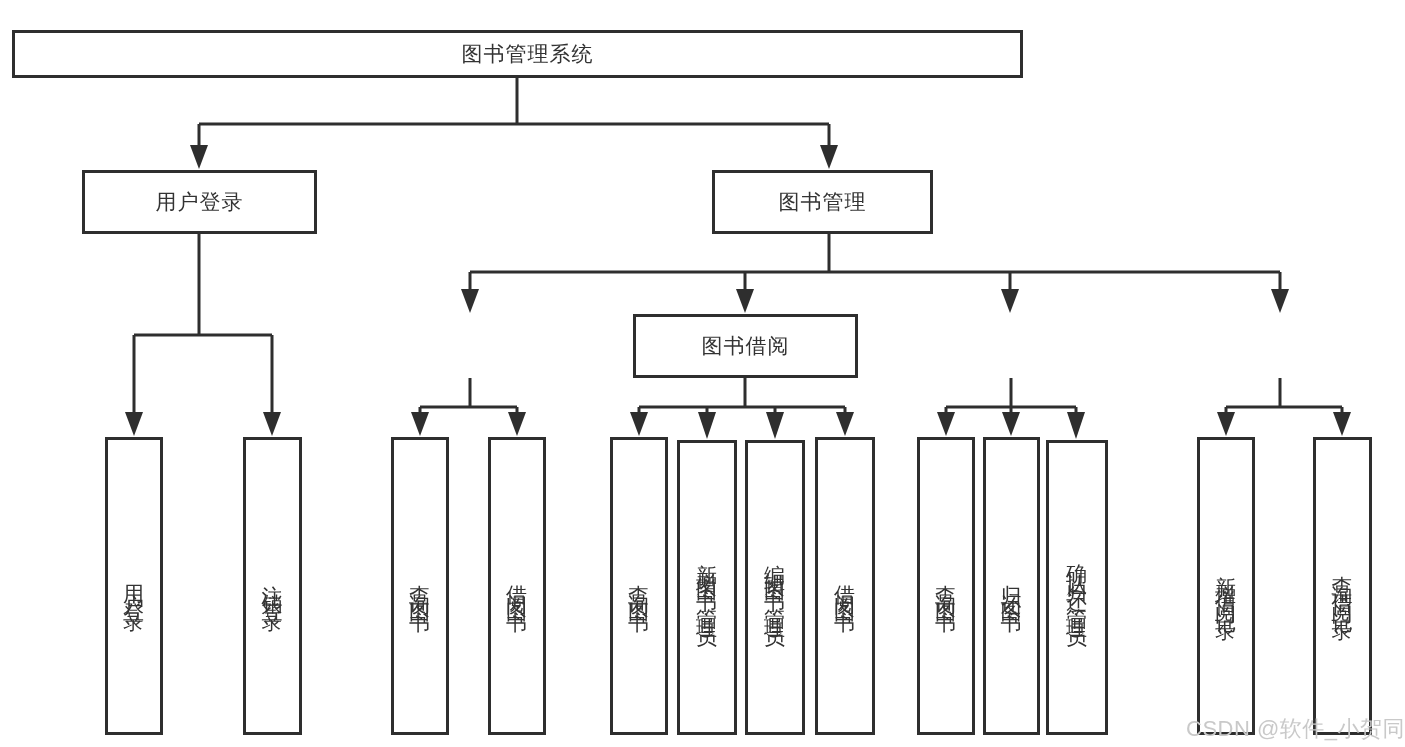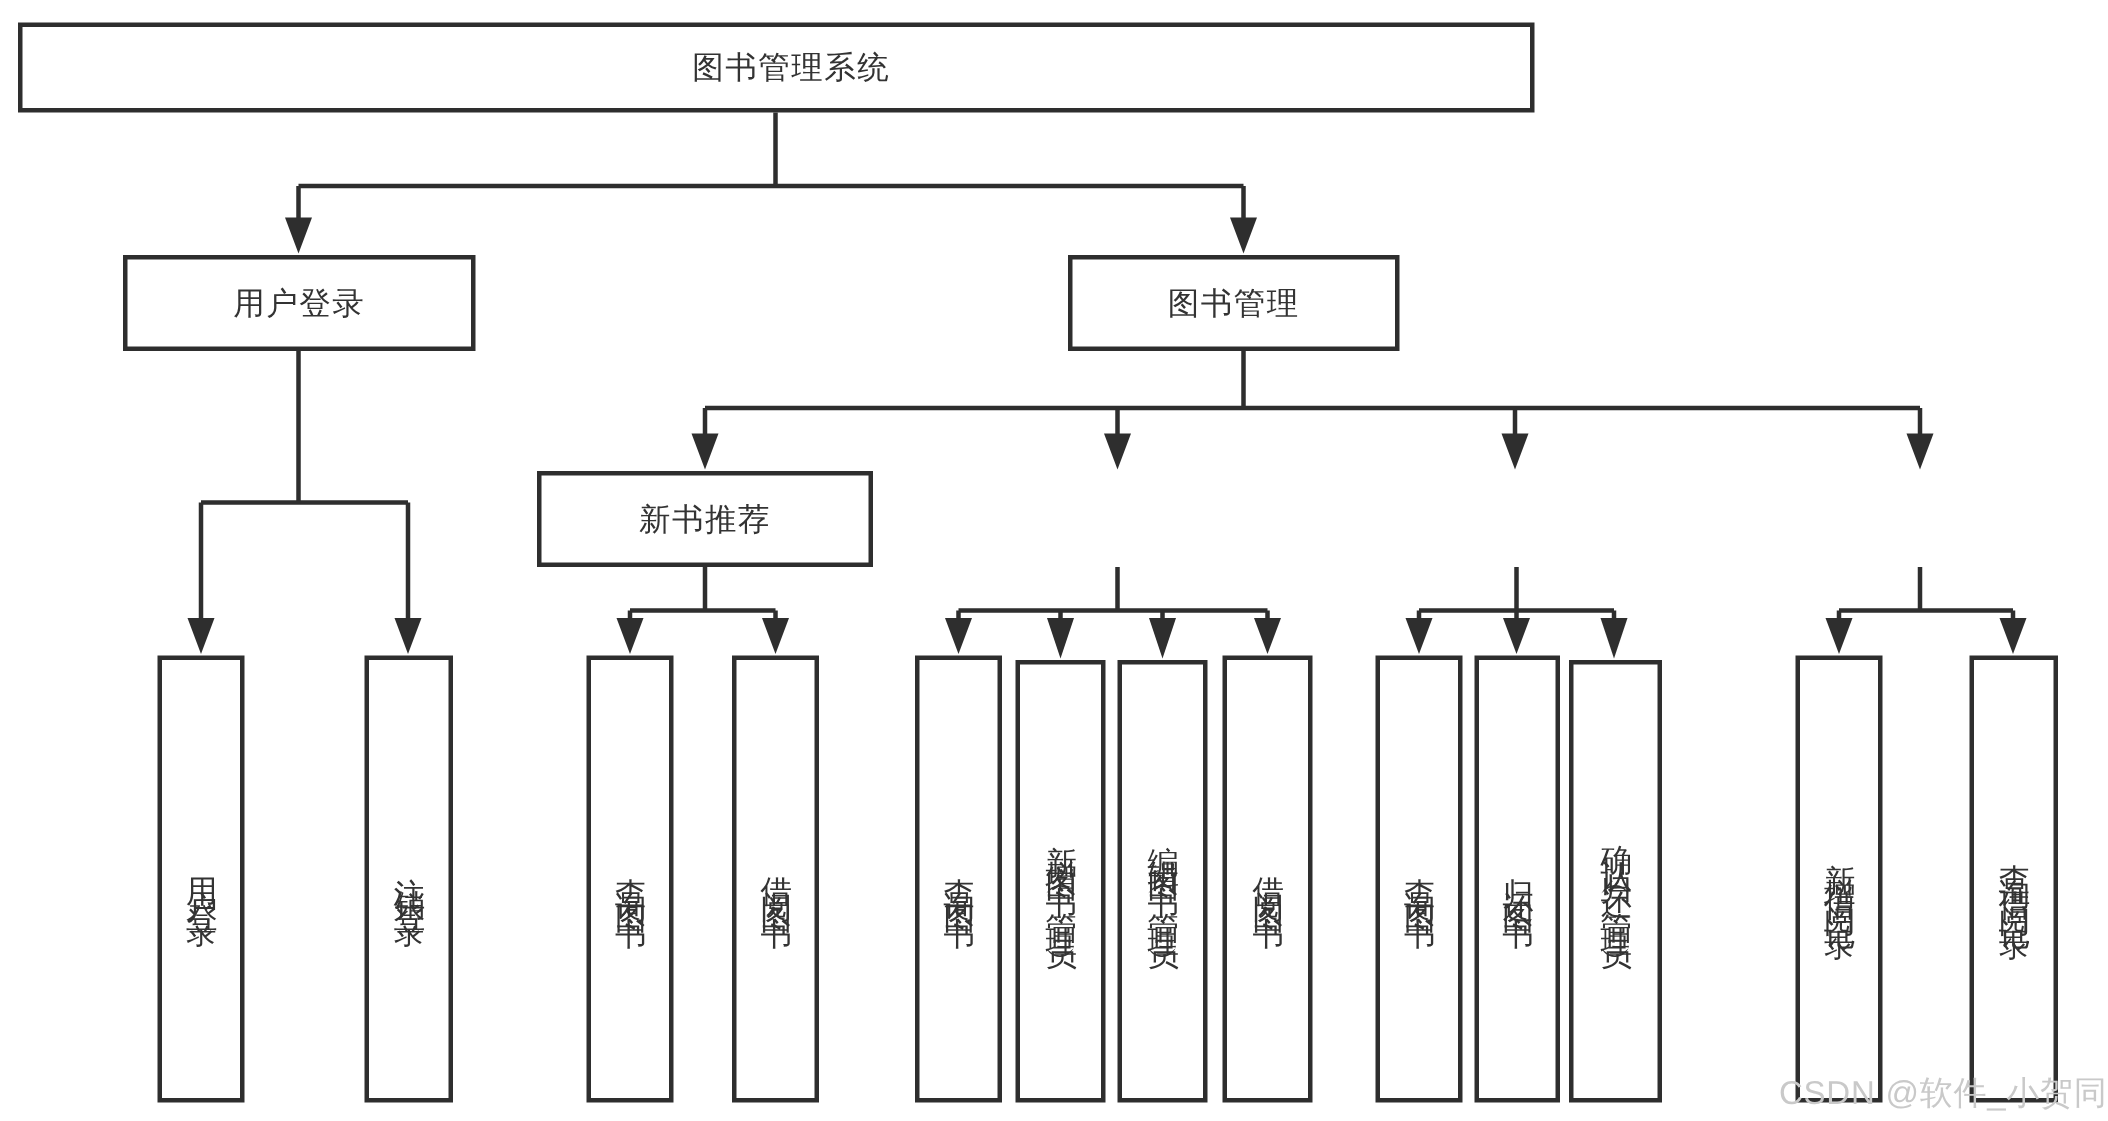--- a/index.html
+++ b/index.html
@@ -89,26 +89,26 @@
       <polygon class="arrow" points="1002,412 1020,412 1011,436"></polygon>
       <polygon class="arrow" points="1067,412 1085,412 1076,439"></polygon>
     </g>
     <g>
       <path class="edge" d="M1280,378 V407 M1226,407 H1342 M1226,407 V418 M1342,407 V418"></path>
       <polygon class="arrow" points="1217,412 1235,412 1226,436"></polygon>
       <polygon class="arrow" points="1333,412 1351,412 1342,436"></polygon>
     </g>
   </svg>
 
-  <div class="node hbox" style="left:12px; top:15px; width:1011px; height:60px;padding-left:20px;">图书管理系统</div>
+  <div class="node hbox" style="left:12px; top:30px; width:1011px; height:48px;padding-left:20px;">图书管理系统</div>
 
   <div class="node hbox" style="left:82px; top:170px; width:235px; height:64px;">用户登录</div>
   <div class="node hbox" style="left:712px; top:170px; width:221px; height:64px;">图书管理</div>
 
-  <div class="node hbox" style="left:358px; top:314px; width:224px; height:64px;">新书推荐</div>
+  <div class="node hbox" style="left:633px; top:314px; width:225px; height:64px;">图书借阅</div>
 
   <div class="node vbox" style="left:105px; top:437px; width:58px; height:298px;">
     <span class="vlabel">用户登录</span>
   </div>
   <div class="node vbox" style="left:243px; top:437px; width:59px; height:298px;">
     <span class="vlabel">注销登录</span>
   </div>
 
   <div class="node vbox" style="left:391px; top:437px; width:58px; height:298px;">
     <span class="vlabel">查询图书</span>

